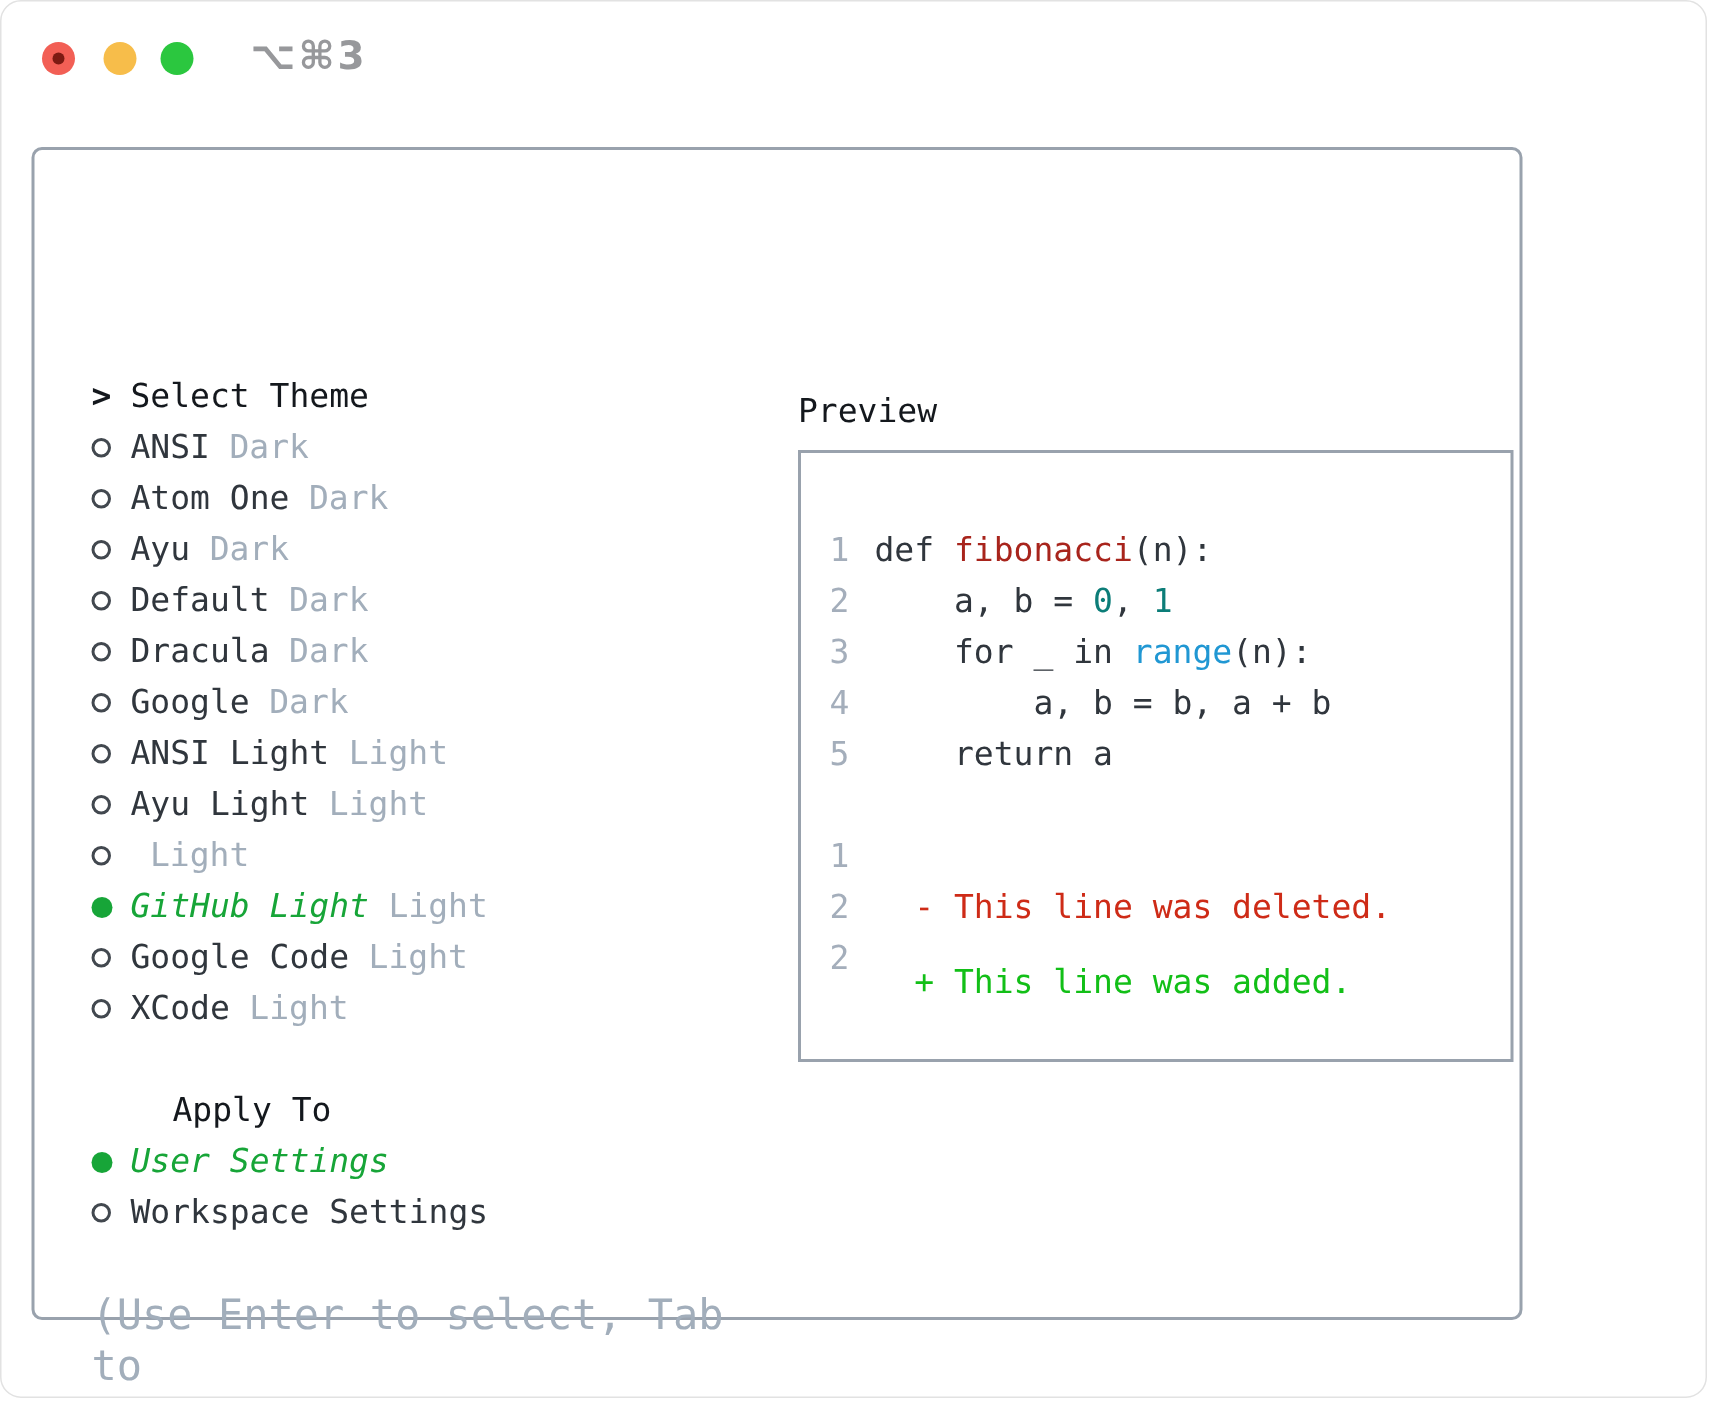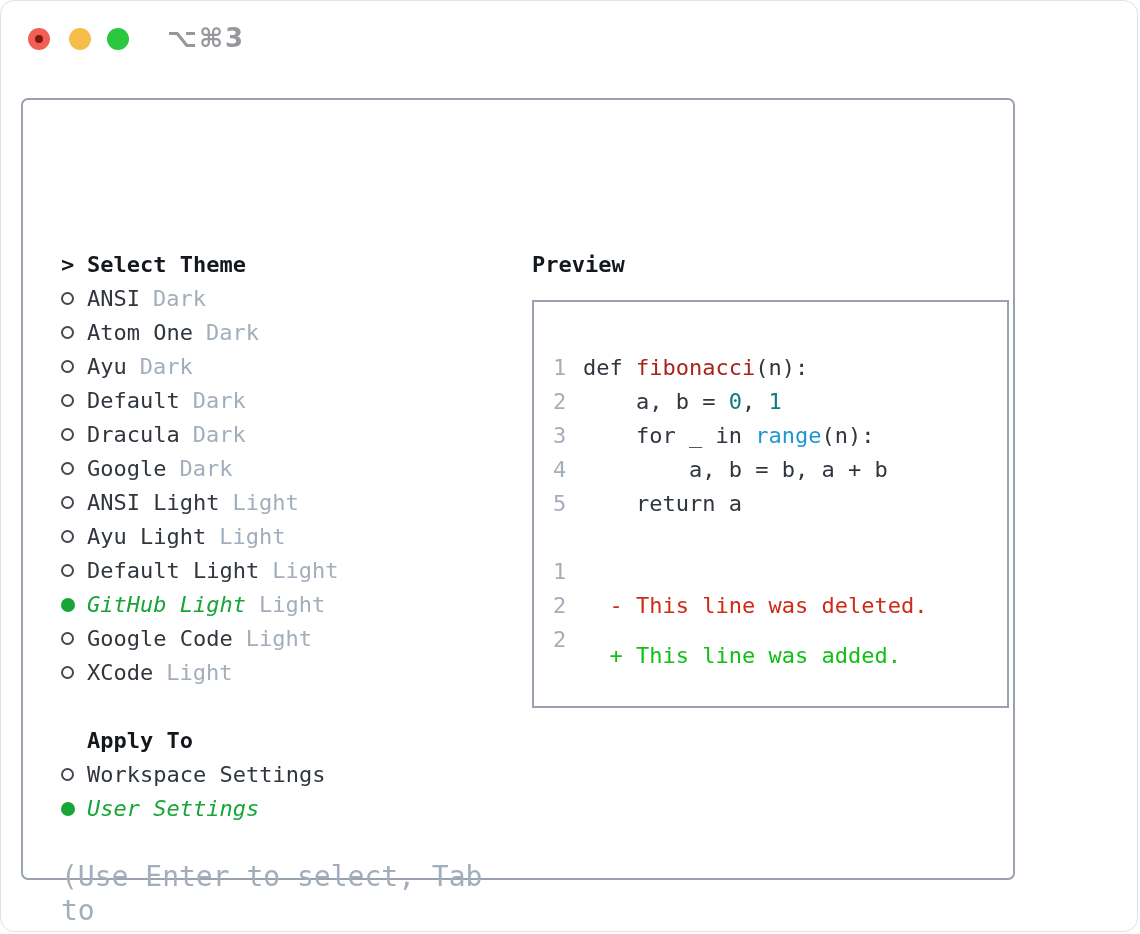--- a/index.html
+++ b/index.html
@@ -23,29 +23,29 @@
 
   .row{height:34px;line-height:34px;font-size:22px;color:var(--text);display:flex;align-items:center;white-space:pre;}
   .spacer{height:34px;}
 
   
   .left-col{position:absolute;left:38px;top:148px;width:440px;}
   .bullet-box{width:14px;height:14px;margin-right:12px;flex:0 0 14px;position:relative;}
   .radio{position:absolute;left:0;top:0;width:9px;height:9px;border:2.5px solid #42484f;border-radius:50%;}
   .radio.sel{width:14px;height:14px;border:none;background:var(--green);}
   .prompt{width:14px;margin-right:12px;font-weight:bold;color:var(--heading);flex:0 0 14px;}
-  .hdr{font-weight:bold;color:var(--heading);}
+  .hdr{font-weight:normal;color:var(--heading);}
   .t-name{color:var(--text);}
   .t-name.sel{color:var(--green);font-style:italic;}
   .t-variant{color:var(--muted);margin-left:13px;}
   .apply-hdr{padding-left:26px;}
   .hint{font-size:28px;line-height:34px;color:var(--muted);white-space:pre-line;}
 
   
-  .preview-title{position:absolute;left:509px;top:148px;}
+  .preview-title{position:absolute;left:509px;top:158px;}
   .preview-box{position:absolute;left:509px;top:200px;width:477px;height:408px;box-sizing:border-box;
                border:2px solid var(--panel-border);background:#fff;padding:49px 0 0 19px;}
   .code-line{height:34px;line-height:34px;font-size:22px;display:flex;white-space:pre;}
   .lineno{color:var(--lineno);width:14px;margin-right:16px;flex:0 0 14px;text-align:left;}
   .seg-fg{color:var(--text);}
   .seg-func{color:var(--func);}
   .seg-num{color:var(--numlit);}
   .seg-builtin{color:var(--builtin);}
   .seg-ctx{color:var(--ctx);}
   .seg-del{color:var(--del);}
@@ -73,32 +73,32 @@
       </div>
       <div id="theme-list">
           <div class="row"><span class="bullet-box"><span class="radio"></span></span><span class="t-name">ANSI</span><span class="t-variant">Dark</span></div>
           <div class="row"><span class="bullet-box"><span class="radio"></span></span><span class="t-name">Atom One</span><span class="t-variant">Dark</span></div>
           <div class="row"><span class="bullet-box"><span class="radio"></span></span><span class="t-name">Ayu</span><span class="t-variant">Dark</span></div>
           <div class="row"><span class="bullet-box"><span class="radio"></span></span><span class="t-name">Default</span><span class="t-variant">Dark</span></div>
           <div class="row"><span class="bullet-box"><span class="radio"></span></span><span class="t-name">Dracula</span><span class="t-variant">Dark</span></div>
           <div class="row"><span class="bullet-box"><span class="radio"></span></span><span class="t-name">Google</span><span class="t-variant">Dark</span></div>
           <div class="row"><span class="bullet-box"><span class="radio"></span></span><span class="t-name">ANSI Light</span><span class="t-variant">Light</span></div>
           <div class="row"><span class="bullet-box"><span class="radio"></span></span><span class="t-name">Ayu Light</span><span class="t-variant">Light</span></div>
-          <div class="row"><span class="bullet-box"><span class="radio"></span></span><span class="t-name">Default Light</span><span class="t-variant">Light</span></div>
+          <div class="row"><span class="bullet-box"><span class="radio"></span></span><span class="t-variant">Light</span></div>
           <div class="row"><span class="bullet-box"><span class="radio sel"></span></span><span class="t-name sel">GitHub Light</span><span class="t-variant">Light</span></div>
           <div class="row"><span class="bullet-box"><span class="radio"></span></span><span class="t-name">Google Code</span><span class="t-variant">Light</span></div>
           <div class="row"><span class="bullet-box"><span class="radio"></span></span><span class="t-name">XCode</span><span class="t-variant">Light</span></div>
         </div>
       <div class="spacer"></div>
       <div class="row apply-hdr">
-        <span class="hdr" style="font-weight:bold;color:var(--heading);">Apply To</span>
+        <span class="hdr" style="font-weight:normal;color:var(--heading);margin-left:28px;">Apply To</span>
       </div>
       <div id="apply-list">
+          <div class="row"><span class="bullet-box"><span class="radio sel"></span></span><span class="t-name sel">User Settings</span></div>
           <div class="row"><span class="bullet-box"><span class="radio"></span></span><span class="t-name">Workspace Settings</span></div>
-          <div class="row"><span class="bullet-box"><span class="radio sel"></span></span><span class="t-name sel">User Settings</span></div>
         </div>
       <div class="spacer"></div>
       <div class="hint">(Use Enter to select, Tab to
 change focus)</div>
     </div>
 
     <div class="row preview-title">
       <span class="hdr">Preview</span>
     </div>
 

